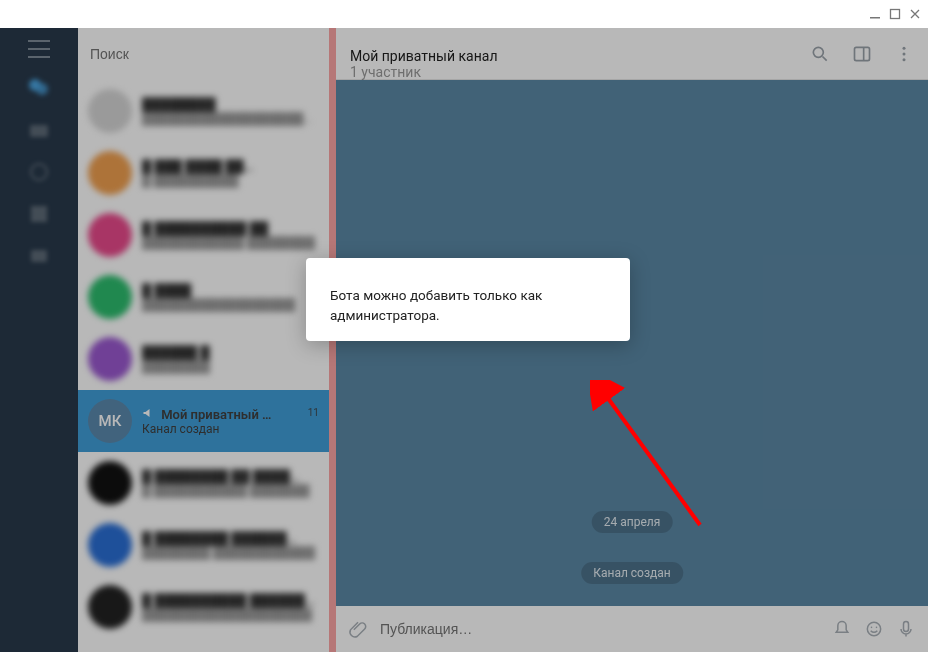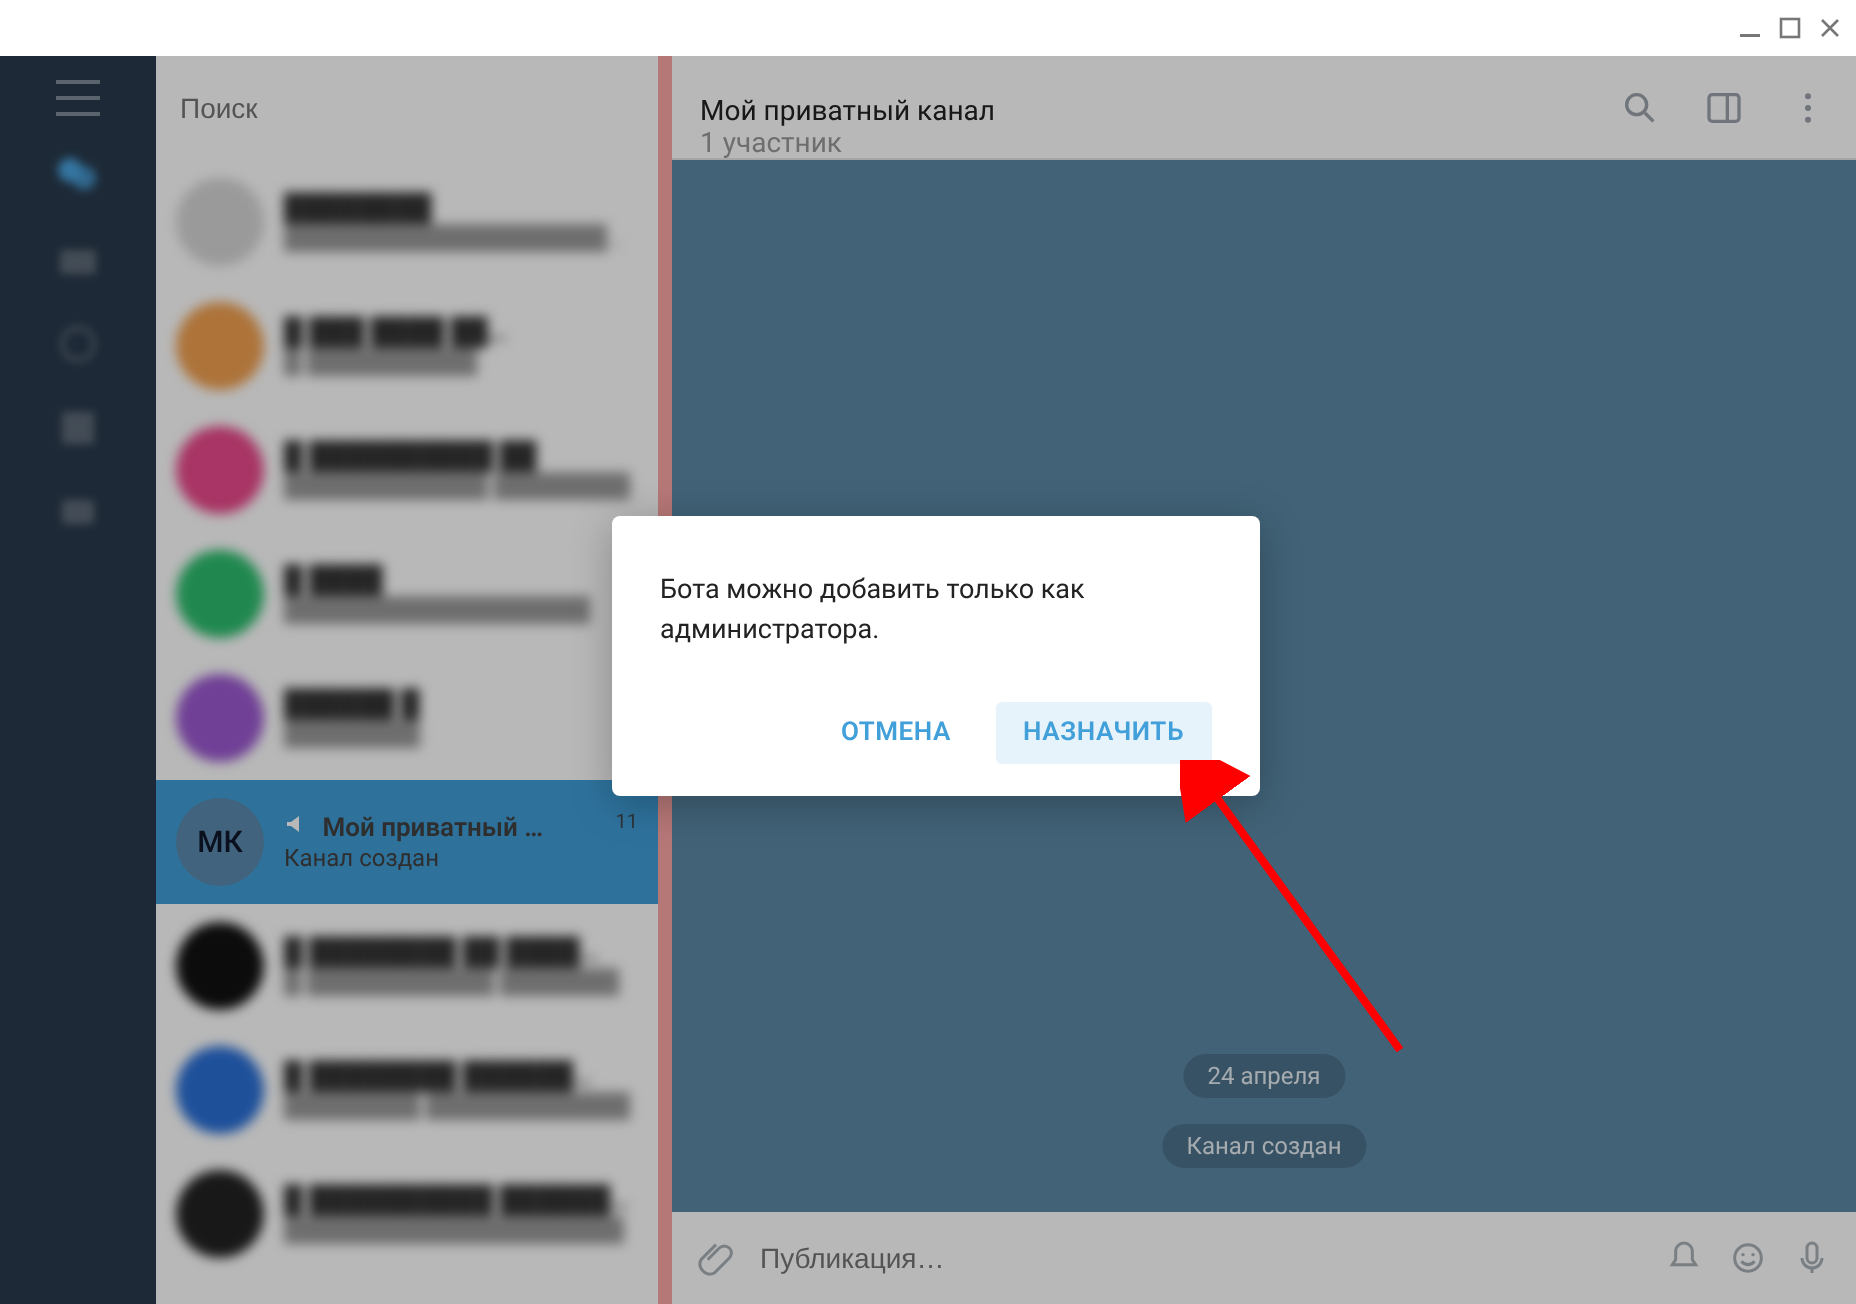--- a/index.html
+++ b/index.html
@@ -25,32 +25,32 @@
   .chatlist .search input { width:100%; border:none; outline:none; font-size:14px; color:#999; background:transparent; }
   .chatlist .rows { flex:1; overflow:hidden; }
   .row { display:flex; align-items:center; gap:10px; height:62px; padding:0 10px; position:relative; }
   .row.blur { filter: blur(3px); }
   .row .avatar { width:44px; height:44px; border-radius:50%; flex-shrink:0; }
   .row .texts { flex:1; min-width:0; }
   .row .line1 { font-size:13px; font-weight:600; color:#333; white-space:nowrap; overflow:hidden; text-overflow:ellipsis; }
   .row .line2 { font-size:12px; color:#999; white-space:nowrap; overflow:hidden; text-overflow:ellipsis; }
   .row.selected { background:#419fd9; color:#fff; }
   .row.selected .line1, .row.selected .line2 { color:#404040; }
-  .row .mk { width:44px;height:44px;border-radius:50%;background:#5b8aae;display:flex;align-items:center;justify-content:center;color:#0f172a;font-size:15px;font-weight:500;flex-shrink:0;}
+  .row .mk { width:44px;height:44px;border-radius:50%;background:#5b8aae;display:flex;align-items:center;justify-content:center;color:#ffffff;font-size:15px;font-weight:500;flex-shrink:0;}
 
   
   .conv { flex:1; display:flex; flex-direction:column; background:#5b88a5; position:relative; }
   .conv-header { height:52px; background:#fff; border-bottom:1px solid #e6e6e6; display:flex; align-items:center; padding:0 14px; gap:12px; }
   .conv-header .titles { flex:1; }
   .conv-header .title { font-size:14px; font-weight:400; color:#222;margin-top:20px; }
   .conv-header .subtitle { font-size:14px; color:#999; }
   .conv-header .hicon { color:#9aa2aa; display:flex; align-items:center; margin-left:10px; }
   .conv-body { flex:1; position:relative; }
   .bubble { position:absolute; left:50%; transform:translateX(-50%); background:rgba(66,97,119,0.55); color:#e5edf3; font-size:12px; padding:4px 12px; border-radius:12px; }
-  .bubble.date { bottom:57px; }
+  .bubble.date { bottom:73px; }
   .bubble.sys  { bottom:22px; }
   .conv-input { height:46px; background:#fff; display:flex; align-items:center; padding:12px 12px; gap:12px; }
   .conv-input .ci-icon { color:#a9b0b7; display:flex; }
   .conv-input input { flex:1; border:none; outline:none; font-size:14px; color:#999; }
 
   
   .overlay { position:absolute; inset:28px 0 0 0; background:rgba(0,0,0,0.28); }
   .modal { position:absolute; top:258px; left:306px; width:324px; background:#fff; border-radius:4px; box-shadow:0 4px 20px rgba(0,0,0,0.25); padding:28px 24px 16px 24px; }
   .modal .msg { font-size:13.5px; color:#222; line-height:1.45; }
   .modal .actions { display:flex; justify-content:flex-end; gap:8px; margin-top:26px; }
@@ -258,24 +258,20 @@
           </svg>
       </div>
     </div>
   </div>
 </div>
 
 <div class="overlay"></div>
 
 <div class="modal">
   <div class="msg">Бота можно добавить только как администратора.</div>
-  <div class="actions">
-    <div class="btn cancel">ОТМЕНА</div>
-    <div class="btn confirm">НАЗНАЧИТЬ</div>
-  </div>
 </div>
 
 <svg class="arrow" viewBox="0 0 120 150">
   <defs>
     <marker id="ah" markerWidth="12" markerHeight="12" refX="3" refY="5" orient="auto">
       <path d="M0 0 L10 5 L0 10 Z" fill="#ff0000"></path>
     </marker>
   </defs>
   <line x1="110" y1="145" x2="12" y2="10" stroke="#ff0000" stroke-width="4" marker-end="url(#ah)"></line>
 </svg>

